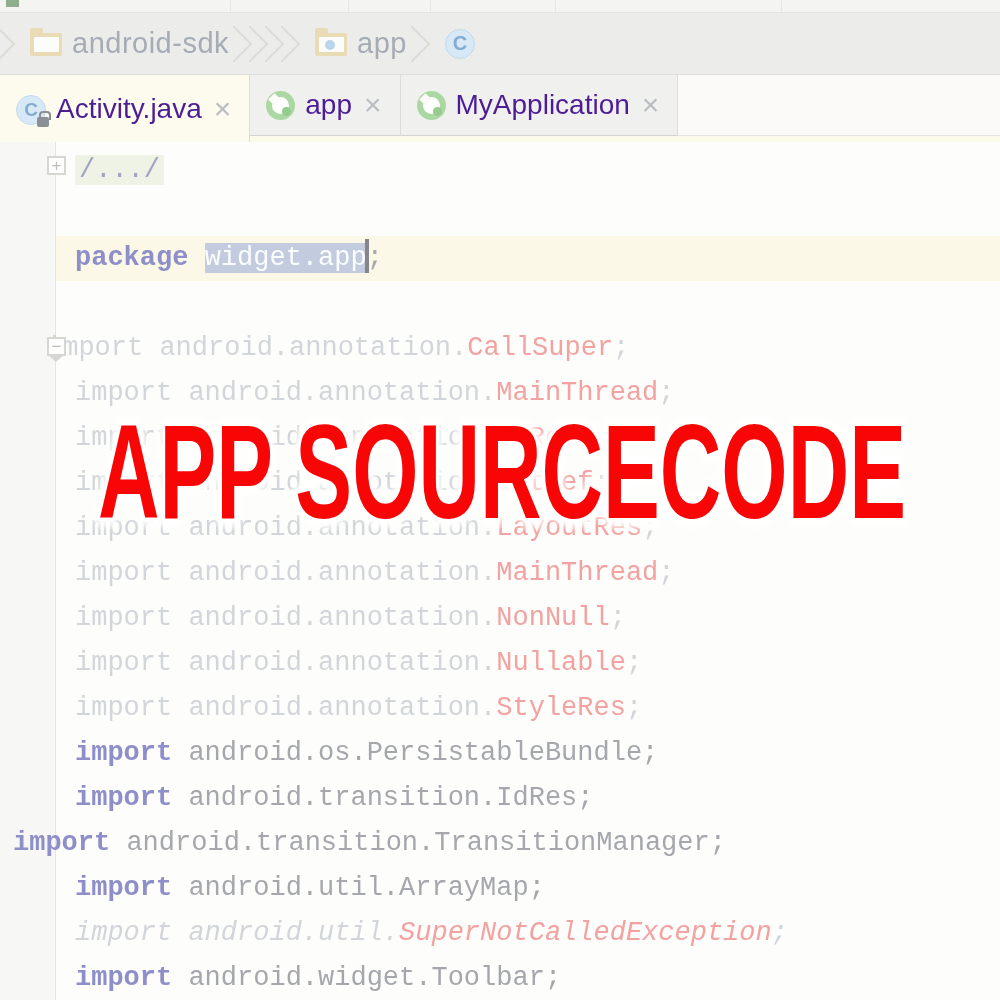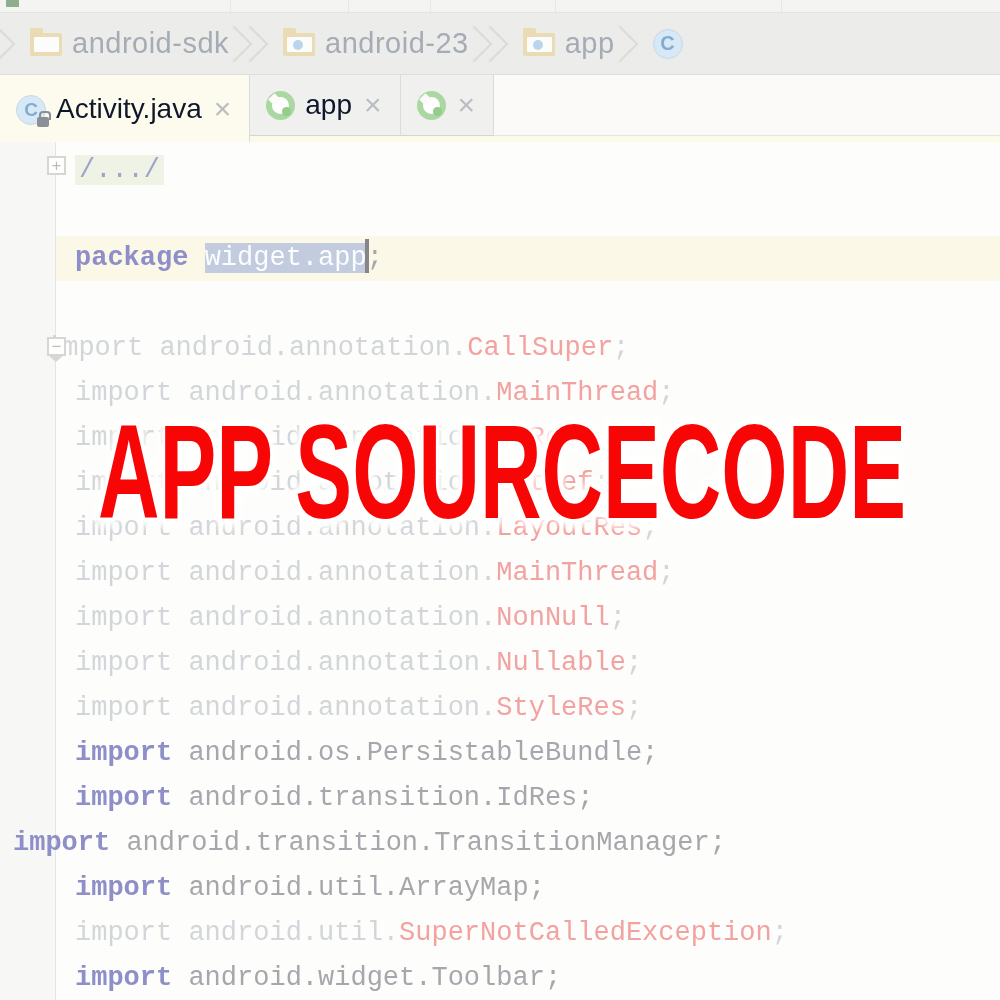--- a/index.html
+++ b/index.html
@@ -37,21 +37,21 @@
   .icon-class-icon::after { content:"C"; }
 
   
   .tabstrip { position:absolute; left:0; top:75px; width:1000px; height:67px; background:#fbfaf8; }
   .tabstrip .underbar { position:absolute; left:0; bottom:0; width:1000px; height:6px; background:#fcfae9; }
   .tabstrip .striprest { position:absolute; left:0; top:0; right:0; height:61px; border-bottom:1px solid #e4e4e2; }
   .tabs { position:absolute; left:0; top:0; height:67px; display:flex; }
   .tab { position:relative; height:61px; display:flex; align-items:center; gap:10px; padding:0 16px;
          background:#f0f0ee; border-right:1px solid #dcdcda; border-bottom:1px solid #d4d4d2; cursor:pointer; }
   .tab.active { background:#fcfbee; height:67px; border-bottom:none; border-right:1px solid #dcdcda; }
-  .tab-label { font-size:28px; color:#0f172a;text-align:right; }
+  .tab-label { font-size:28px; color:#4c1d95;text-align:right; }
   .tab-close { font-size:30px; color:#b9bdc2; line-height:1; padding:0 2px; cursor:pointer; }
 
   .icon-readonly-class-icon { width:30px; height:30px; border-radius:50%; background:var(--icon_blue);
       border:1px solid #c3d9ea; color:#84abd1; font-size:19px; font-weight:bold;
       display:flex; align-items:center; justify-content:center; margin-top:2px; }
   .icon-readonly-class-icon::after { content:"C"; }
   .icon-readonly-class-icon i { position:absolute; right:-4px; bottom:-3px; width:12px; height:10px;
       background:#8b9097; border-radius:2px; }
   .icon-readonly-class-icon i::before { content:""; position:absolute; top:-6px; left:2px; width:8px; height:7px;
       border:2px solid #8b9097; border-bottom:none; border-radius:4px 4px 0 0; }
@@ -112,26 +112,20 @@
     <span class="crumb-sep"></span>
 
   <span class="crumb">
     <span class="cicon icon-folder-icon"><i></i></span>
     <span class="crumb-label">android-sdk</span>
   </span>
   <span class="crumb-sep"></span>
 
   <span class="crumb-sep"></span>
 
-  <span class="crumb">
-    <span class="cicon icon-package-folder-icon">
-          <i></i>
-        </span>
-    <span class="crumb-label">android-23</span>
-  </span>
   <span class="crumb-sep"></span>
 
   <span class="crumb-sep"></span>
 
   <span class="crumb">
     <span class="cicon icon-package-folder-icon">
           <i></i>
         </span>
     <span class="crumb-label">app</span>
   </span>
@@ -163,20 +157,21 @@
             <i></i>
           </span>
     <span class="tab-label">app</span>
     <span class="tab-close">×</span>
   </div>
 
   <div class="tab">
     <span class="cicon icon-android-module-icon">
             <i></i>
           </span>
+    <span class="tab-label">MyApplication</span>
     <span class="tab-close">×</span>
   </div>
 </div>
   </div>
 
   <div class="editor">
     <div class="cur-line"></div>
     <div class="gutter"></div>
     <div class="fold-box fold-expand"></div>
     <div class="fold-box fold-collapse">
@@ -207,21 +202,21 @@
   <div class="code-line muted" style="top: 544px;"><span class="kw">import</span><span class="path"> android.annotation.</span><span class="name red">StyleRes</span><span class="semi">;</span></div>
 
   <div class="code-line normal" style="top: 589px;"><span class="kw">import</span><span class="path"> android.os.</span><span class="name">PersistableBundle</span><span class="semi">;</span></div>
 
   <div class="code-line normal" style="top: 634px;"><span class="kw">import</span><span class="path"> android.transition.</span><span class="name">IdRes</span><span class="semi">;</span></div>
 
   <div class="code-line normal" style="top: 679px; padding-left: 13px;"><span class="kw">import</span><span class="path"> android.transition.</span><span class="name">TransitionManager</span><span class="semi">;</span></div>
 
   <div class="code-line normal" style="top: 724px;"><span class="kw">import</span><span class="path"> android.util.</span><span class="name">ArrayMap</span><span class="semi">;</span></div>
 
-  <div class="code-line muted" style="top: 769px;"><span class="kw">import</span><span class="path"> android.util.</span><span class="name red">SuperNotCalledException</span><span class="semi">;</span></div>
+  <div class="code-line muted" style="top: 769px; font-style: italic;"><span class="kw">import</span><span class="path"> android.util.</span><span class="name red">SuperNotCalledException</span><span class="semi">;</span></div>
 
   <div class="code-line normal" style="top: 814px;"><span class="kw">import</span><span class="path"> android.widget.</span><span class="name">Toolbar</span><span class="semi">;</span></div>
 </div>
   </div>
 
   <svg class="watermark" width="840" height="125" viewBox="0 0 840 125">
     <defs>
         <filter id="glow" x="-10%" y="-10%" width="120%" height="120%">
           <feGaussianBlur stdDeviation="3.5"></feGaussianBlur>
         </filter>

